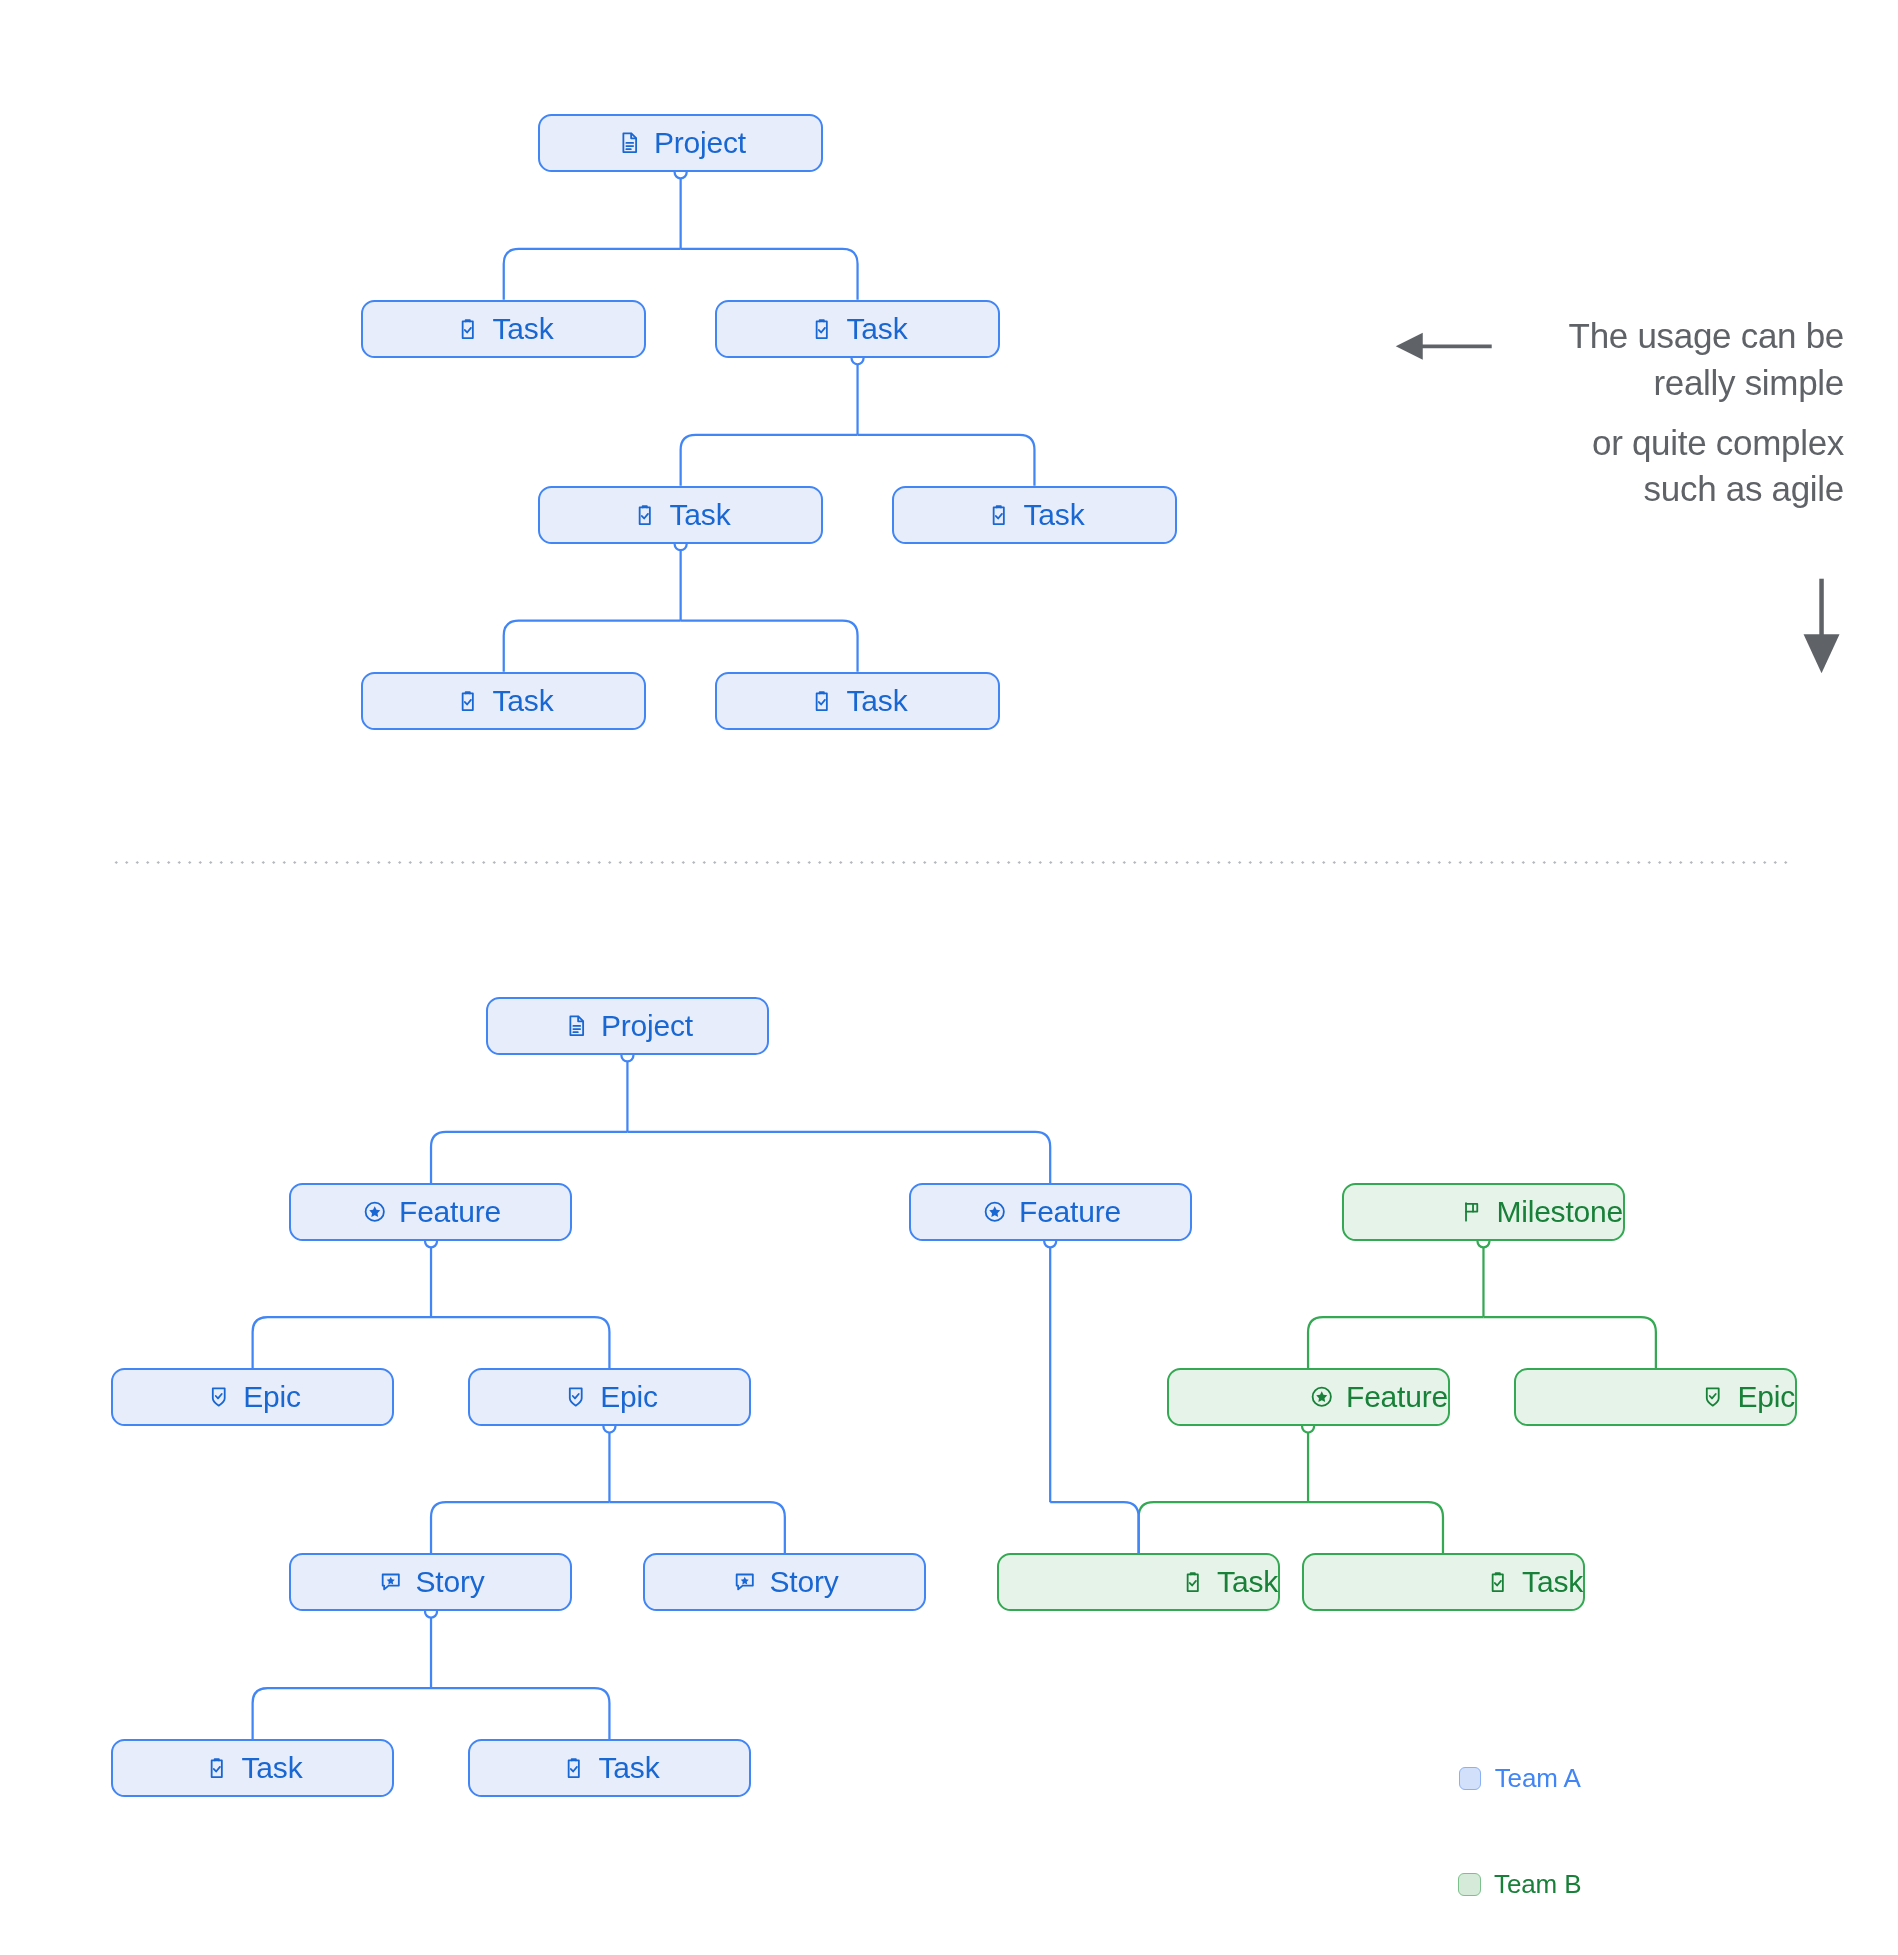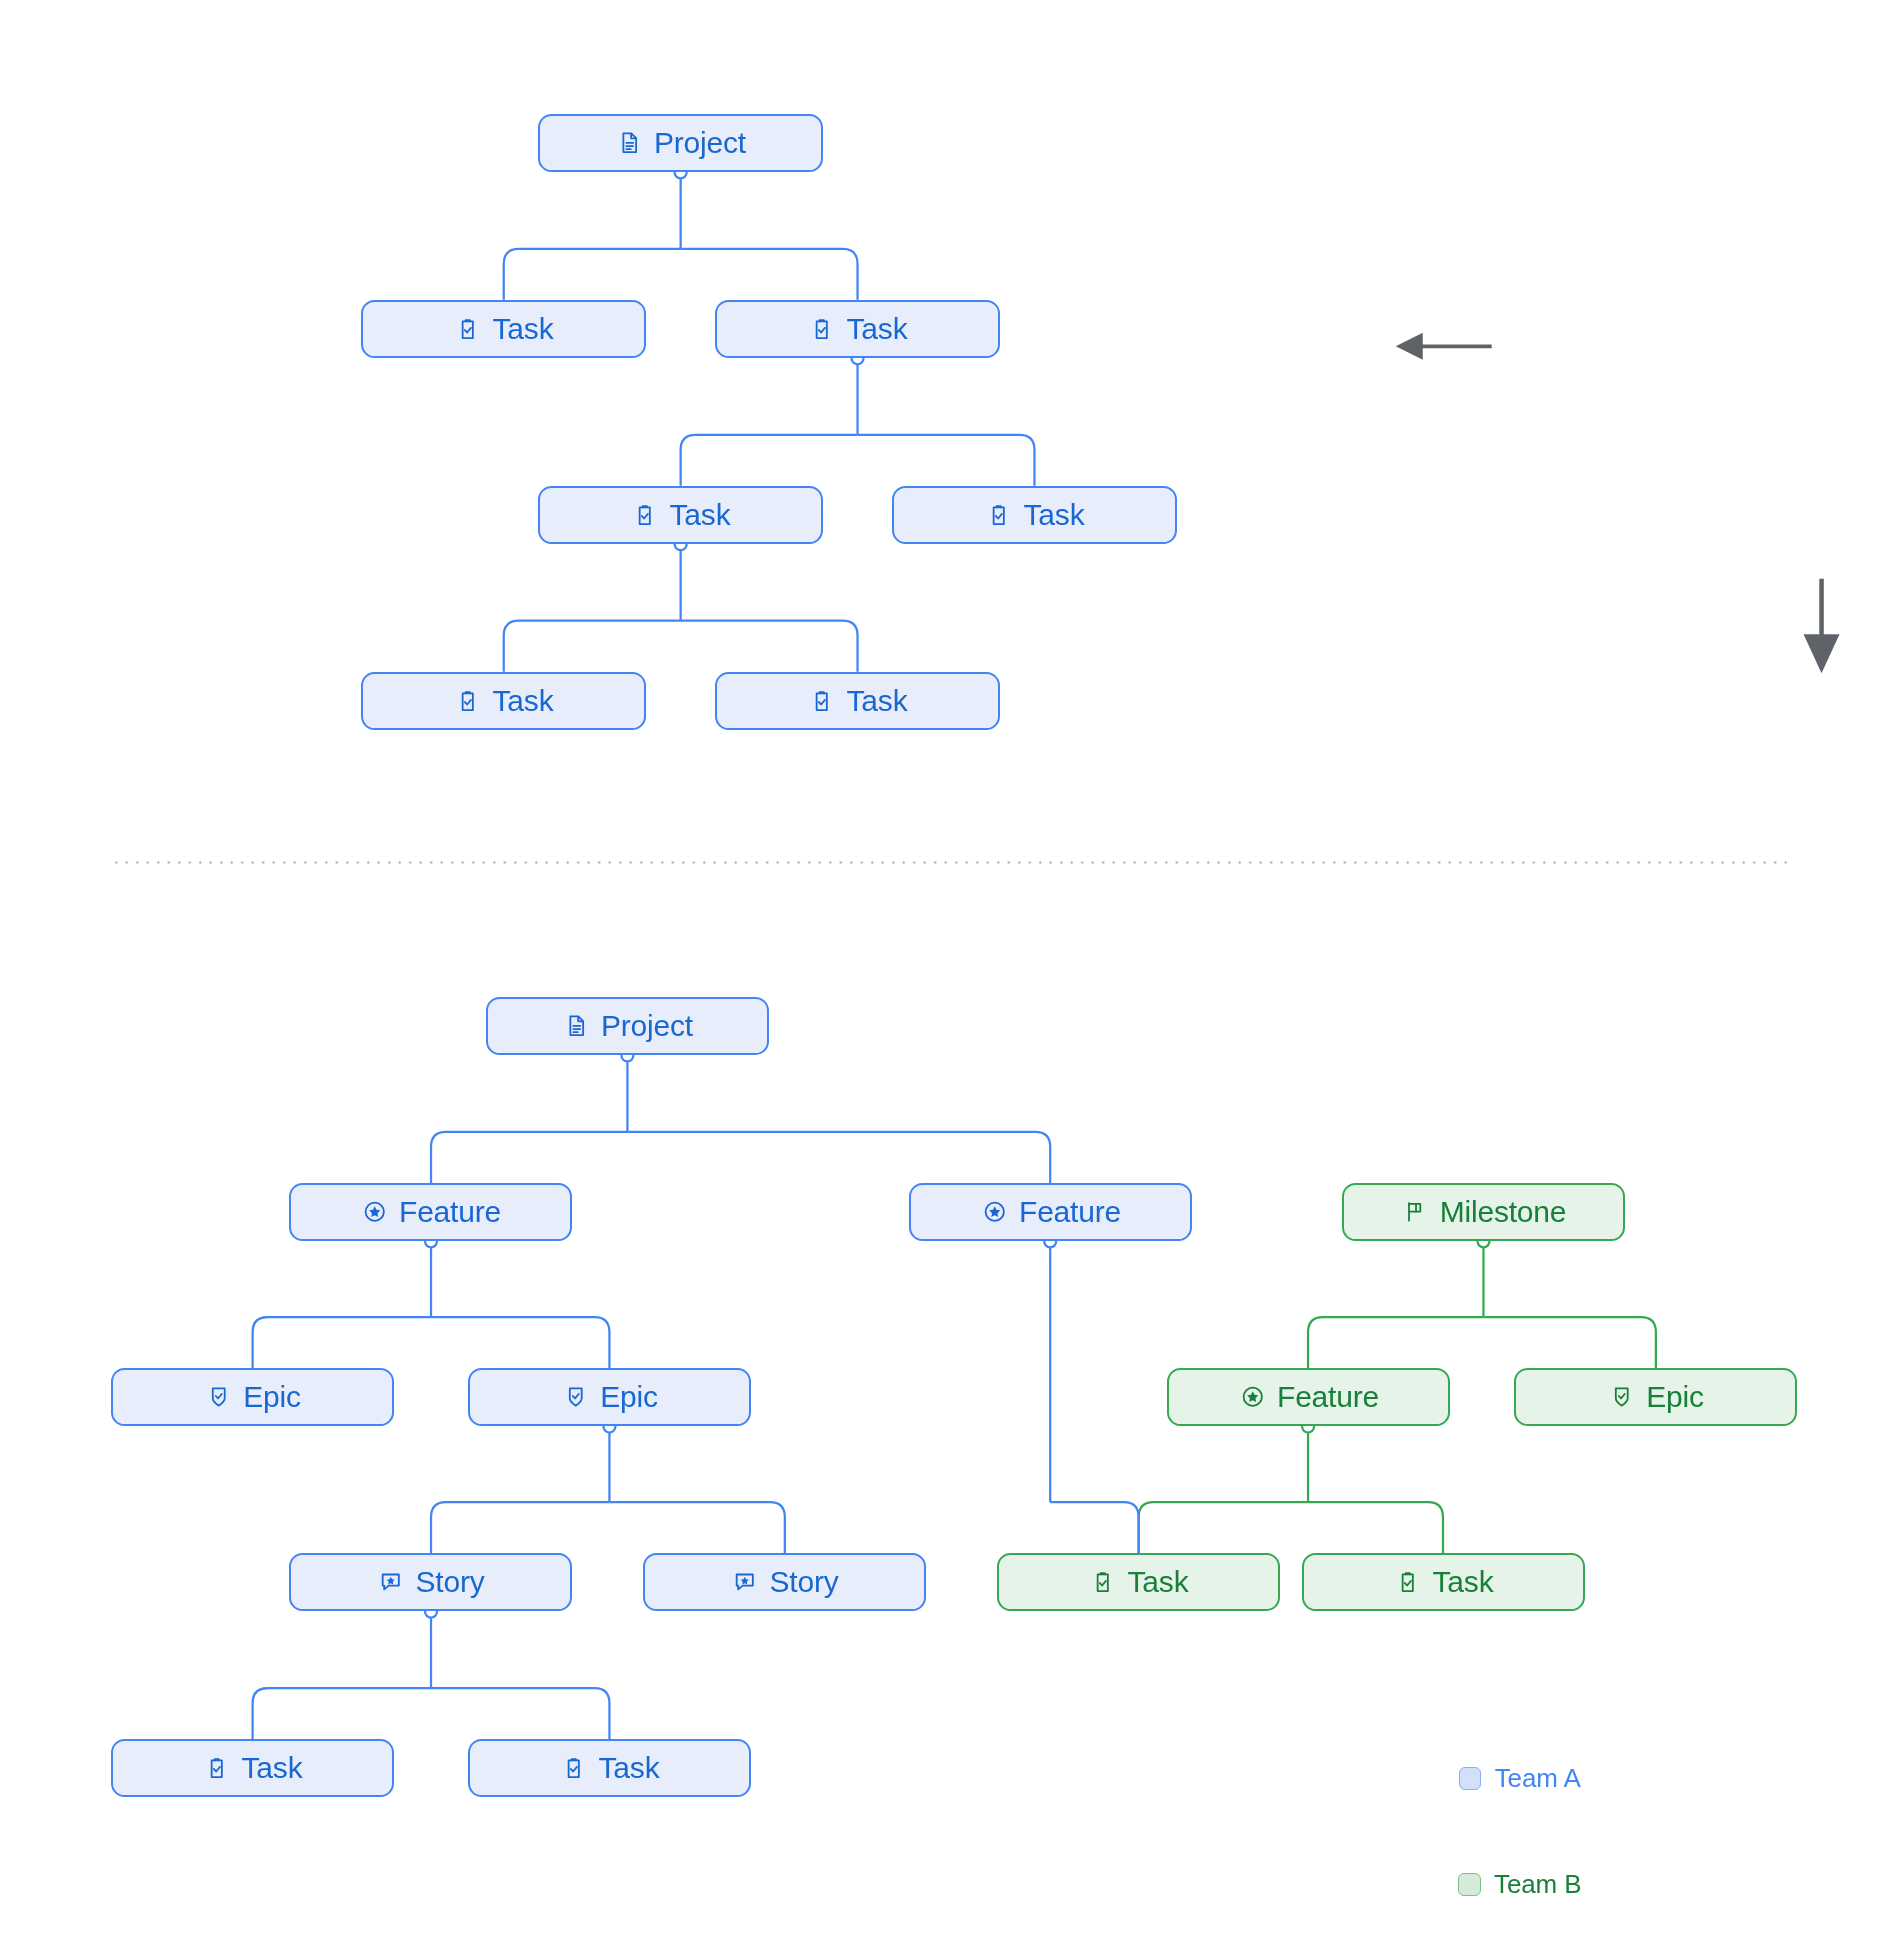--- a/index.html
+++ b/index.html
@@ -39,20 +39,21 @@
   }
   .node.team-a {
     background: #e8edfc;
     border-color: #4285f4;
     color: #1967d2;
   }
   .node.team-b {
     background: #e6f3e8;
     border-color: #34a853;
     color: #188038;
+    justify-content: flex-end;
   }
   .node .glyph {
     display: inline-flex;
     align-items: center;
     justify-content: center;
     width: 28.5px;
     height: 28.5px;
     flex: 0 0 28.5px;
   }
   .node .glyph svg { display: block; }
@@ -391,20 +392,27 @@
     <g>
       <line x1="1990" y1="462" x2="1880" y2="462" stroke="#5f6368" stroke-width="5"></line>
       <polygon points="1862,462 1898,444 1898,480" fill="#5f6368"></polygon>
     </g>
     <g>
       <line x1="2430" y1="772" x2="2430" y2="848" stroke="#5f6368" stroke-width="6"></line>
       <polygon points="2430,898 2406,846 2454,846" fill="#5f6368"></polygon>
     </g>
   </svg>
 
+  <div class="annotation">
+    <span class="ann-line">The usage can be</span>
+    <span class="ann-line">really simple</span>
+    <span class="ann-gap"></span>
+    <span class="ann-line">or quite complex</span>
+    <span class="ann-line">such as agile</span>
+  </div>
 
   <div class="legend">
     <div class="legend-item team-a">
       <span class="swatch"></span>
       <span>Team A</span>
     </div>
     <div class="legend-item team-b">
       <span class="swatch"></span>
       <span>Team B</span>
     </div>

